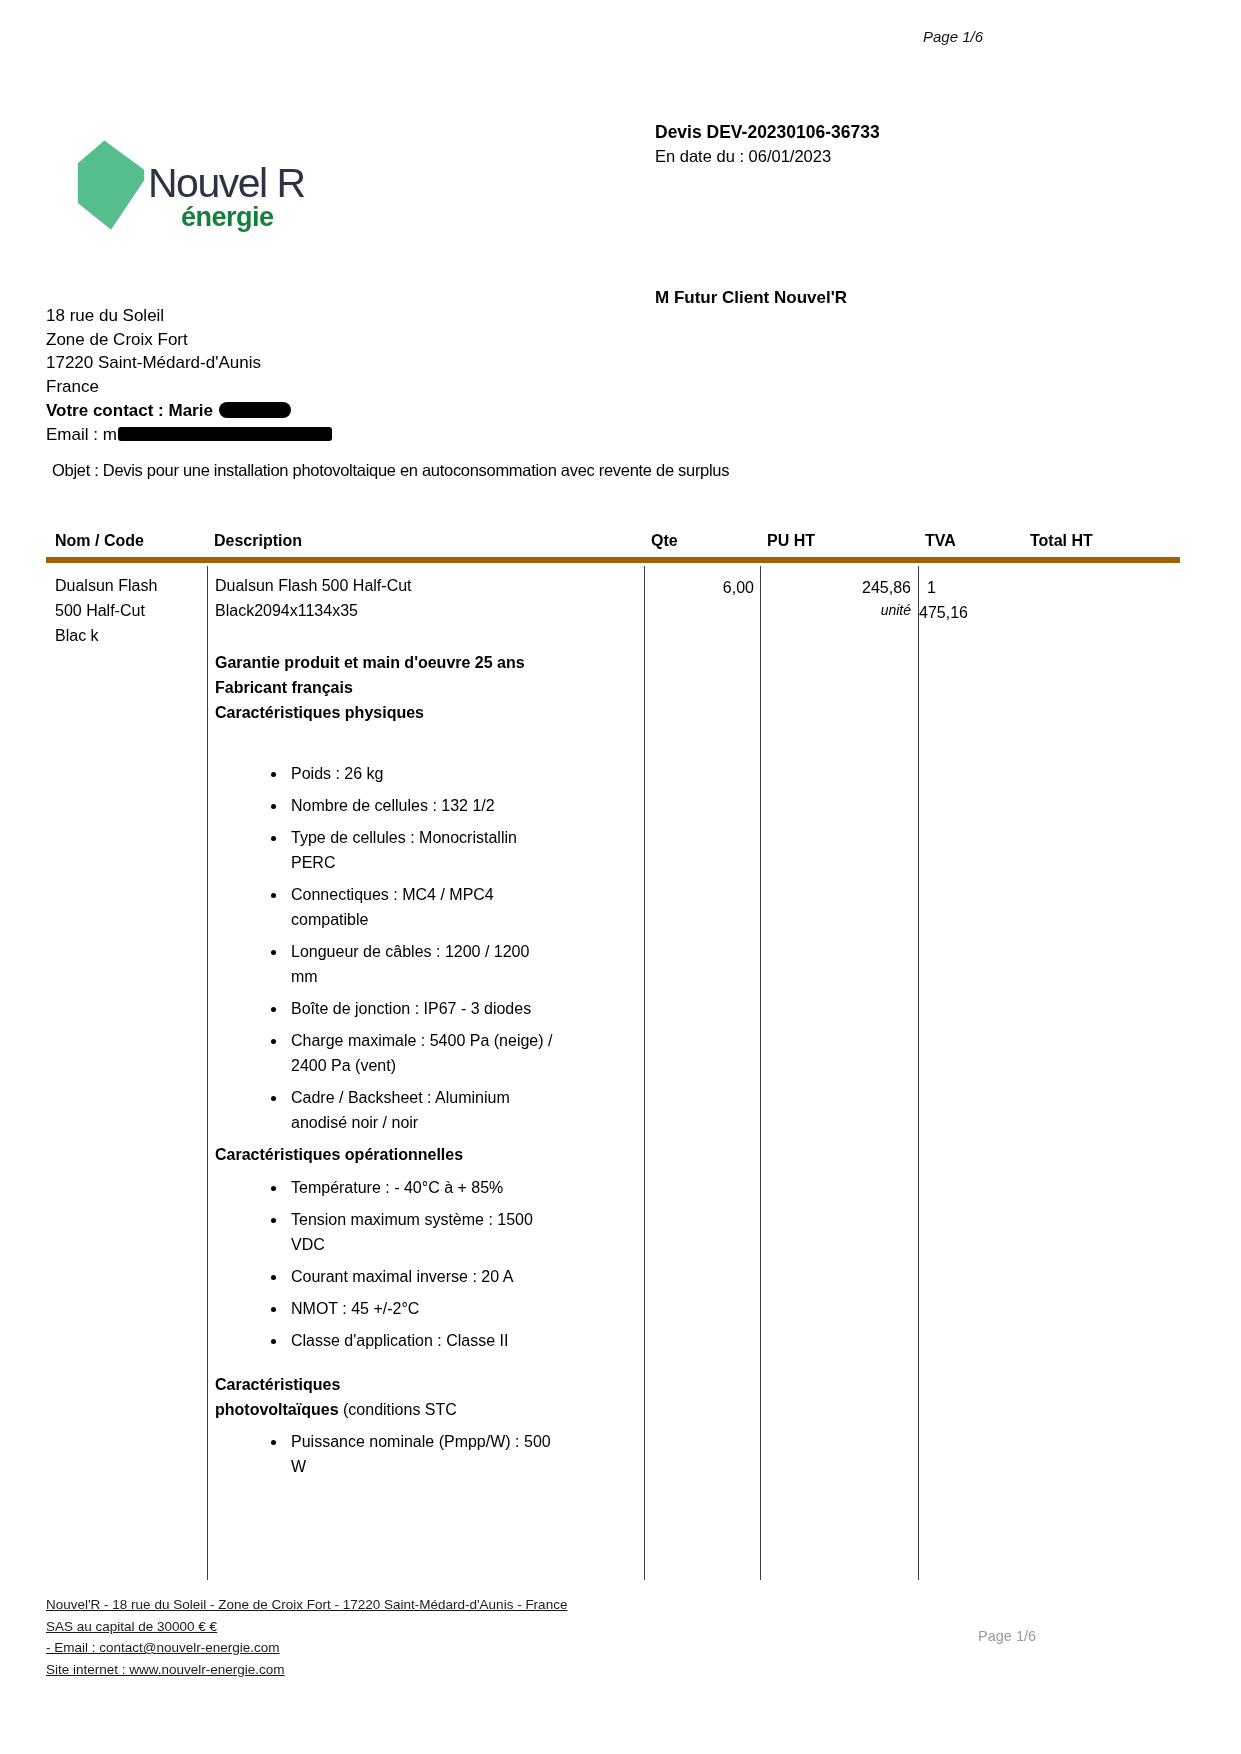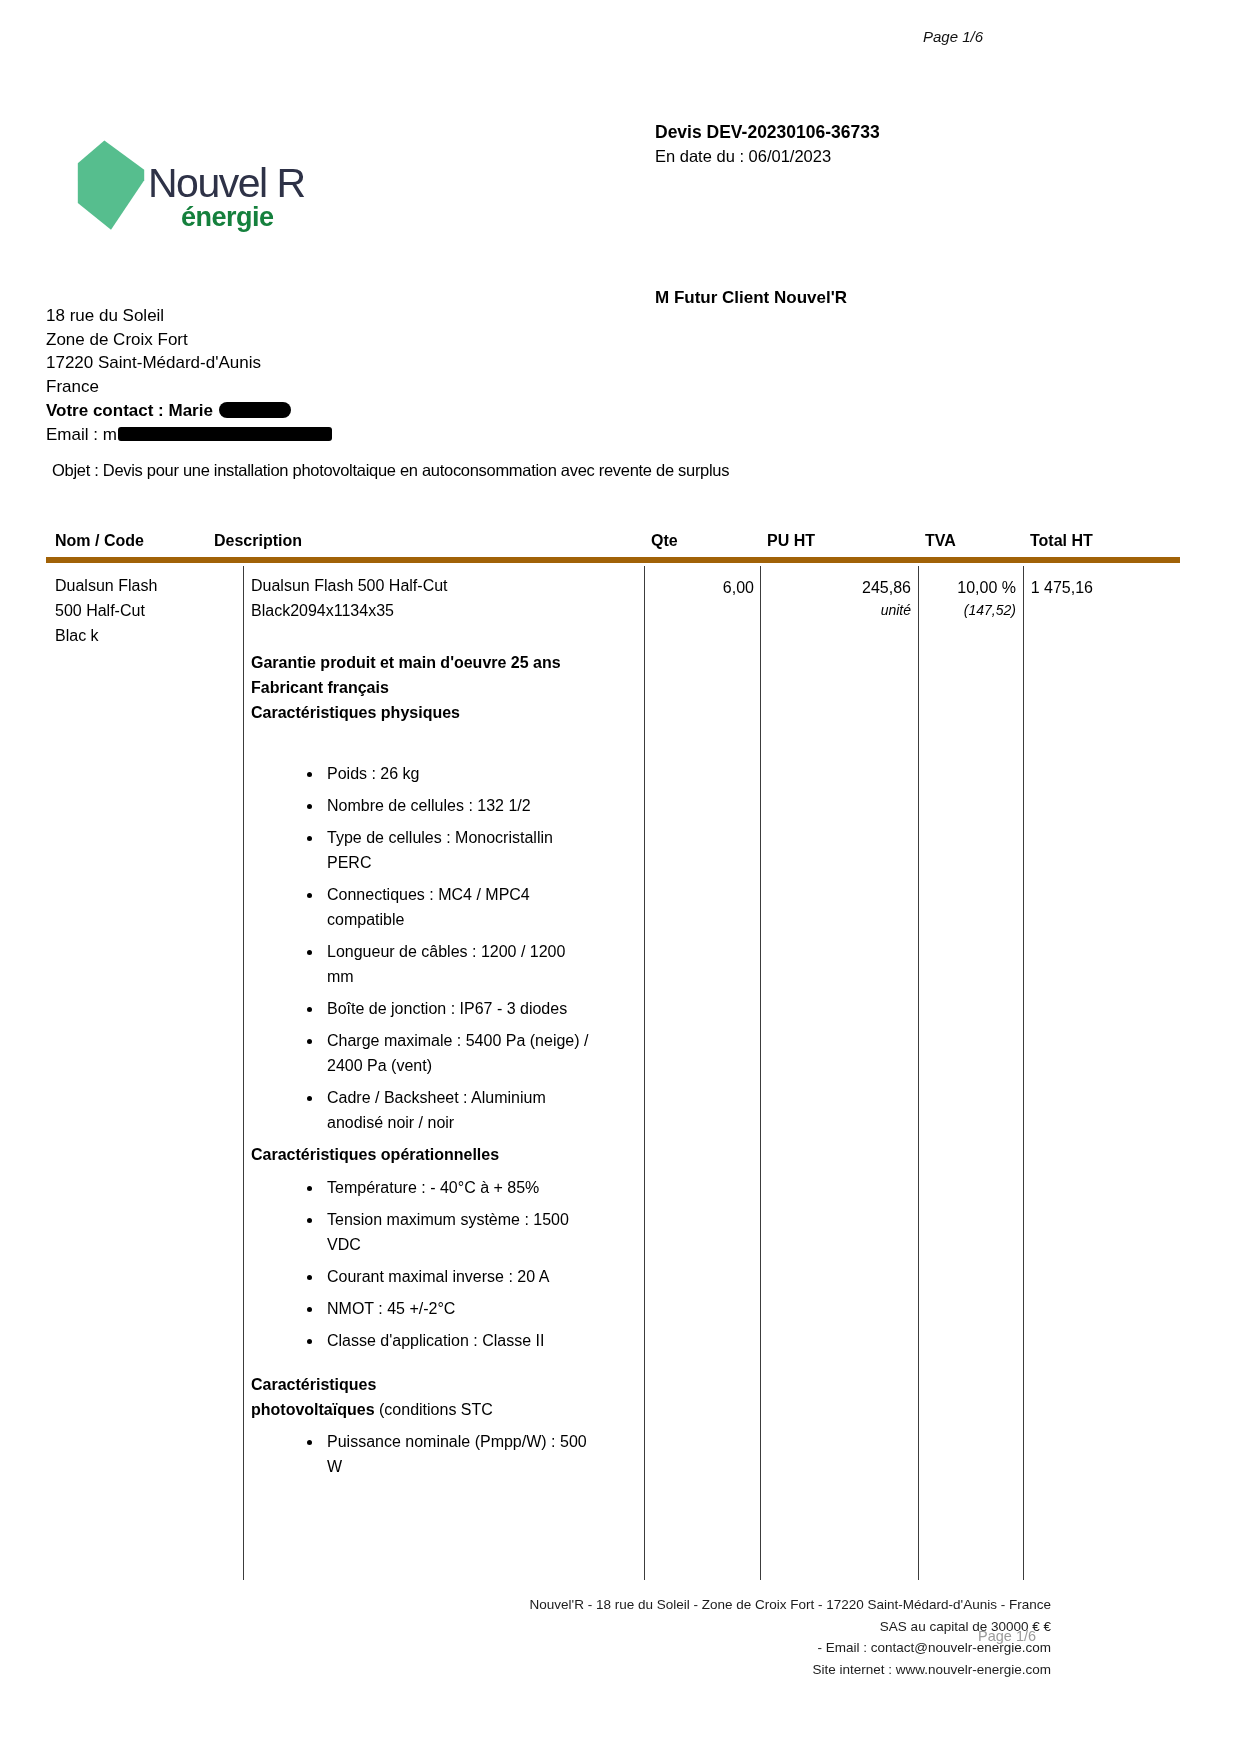--- a/index.html
+++ b/index.html
@@ -43,21 +43,21 @@
   .thead > div:first-child{padding-left:9px;}
 
   .tbody{
     left:46px;top:566px;width:1134px;height:1014px;display:grid;
     grid-template-columns:161px 437px 116px 158px 105px 157px;
     font-size:16px;line-height:25px;
   }
   .tbody > div{border-left:1px solid #3c3c3c;}
   .tbody > div:first-child{border-left:none;}
   .cell-name{padding:7px 6px 0 9px;white-space:pre-line;}
-  .cell-desc{padding:7px 0 0 7px;margin-left:36px;}
+  .cell-desc{padding:7px 0 0 7px;}
   .cell-desc .inner{width:352px;}
   .num{text-align:right;padding-top:9px;}
   .cell-qty{padding-right:6px;}
   .cell-pu{padding-right:7px;}
   .cell-tva{padding-right:7px;}
   .cell-total{padding-right:87px;}
   .sub-italic{font-style:italic;font-size:14px;line-height:20px;}
 
   
   .cell-desc p{margin:0;}
@@ -67,21 +67,21 @@
   .section-title-op{margin-top:25px;font-weight:bold;}
   .cell-desc ul{margin:0;padding-left:72px;}
   .cell-desc li{white-space:pre-line;margin-bottom:7px;padding-left:4px;}
   ul.list-physical{margin-top:36px;}
   ul.list-op{margin-top:8px;}
   ul.list-pv{margin-top:7px;}
   .pv-title{margin-top:19px;}
   .pv-title .b{font-weight:bold;text-align:center;}
 
   
-  .footer{left:46px;top:1594px;width:1005px;text-align:right;font-size:13.5px;line-height:21.5px;color:#1c1c1c;}
+  .footer{left:46px;top:1594px;width:1005px;text-align:left;font-size:13.5px;line-height:21.5px;color:#1c1c1c;text-decoration:underline;}
   .bottom-page{left:978px;top:1628px;font-size:14.5px;color:#9b9b9b;}
 </style>
 </head>
 <body>
 
 <div class="page">
 
   <div class="abs top-page">Page 1/6</div>
 
   <div class="abs logo-icon">
@@ -169,24 +169,20 @@
       </div>
     </div>
 
     <div class="num cell-qty">6,00</div>
 
     <div class="num cell-pu">
       <div>245,86</div>
       <div class="sub-italic">unité</div>
     </div>
 
-    <div class="num cell-tva">
-      <div>10,00 %</div>
-      <div class="sub-italic">(147,52)</div>
-    </div>
 
     <div class="num cell-total">1 475,16</div>
   </div>
 
   <div class="abs footer">
     <div>Nouvel'R - 18 rue du Soleil - Zone de Croix Fort - 17220 Saint-Médard-d'Aunis - France</div>
     <div>SAS au capital de 30000 € €</div>
     <div>- Email : contact@nouvelr-energie.com</div>
     <div>Site internet : www.nouvelr-energie.com</div>
   </div>

